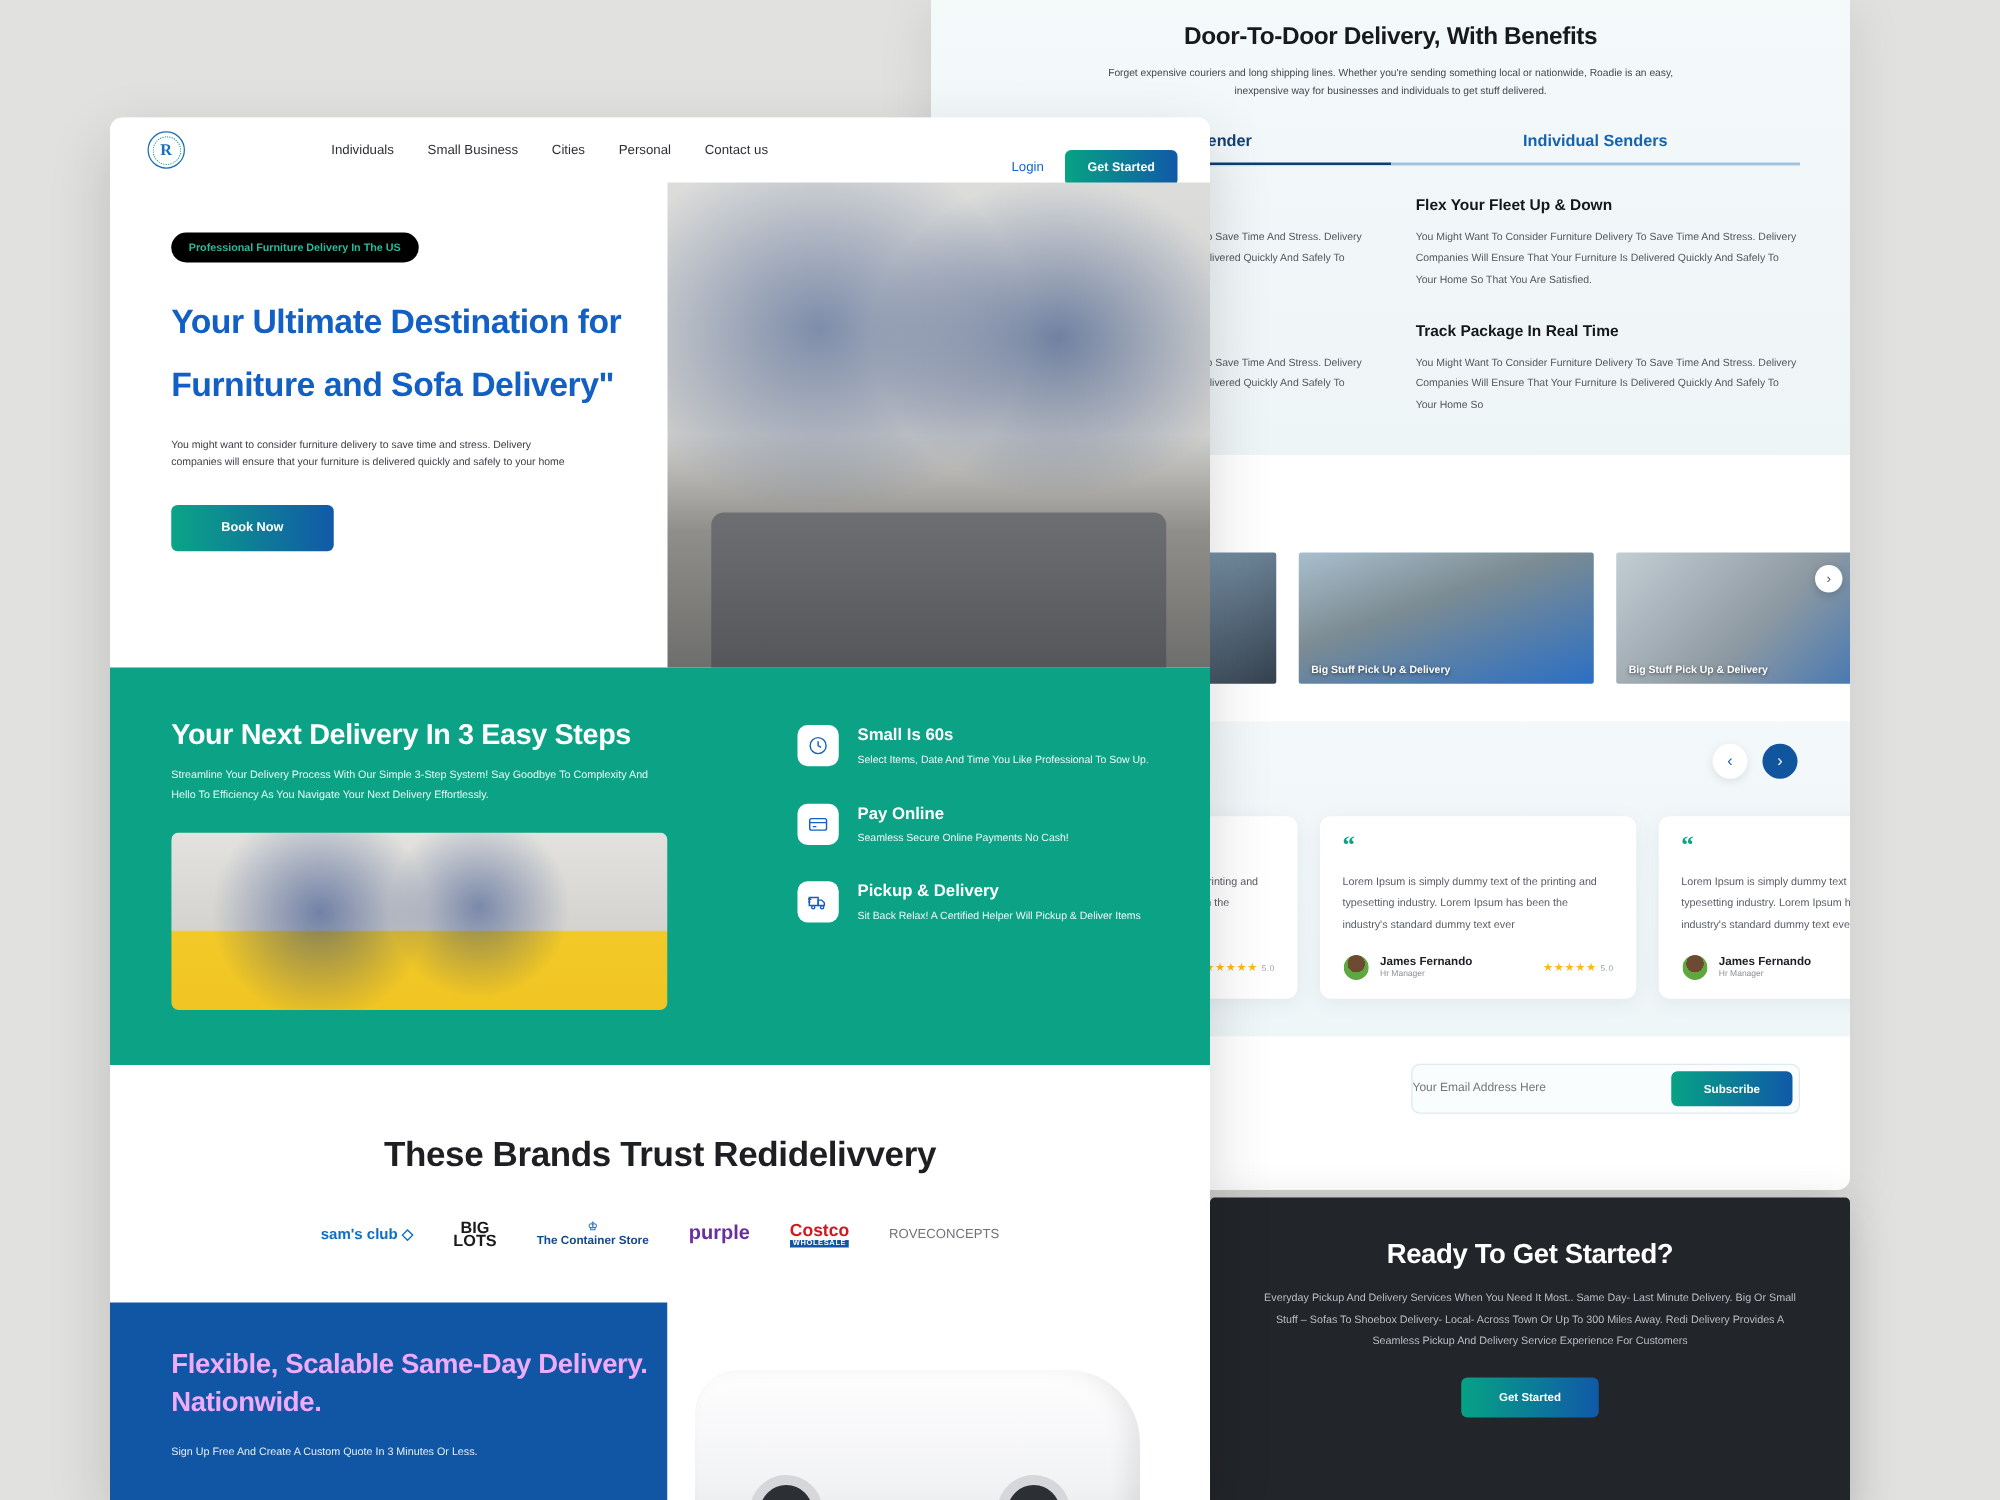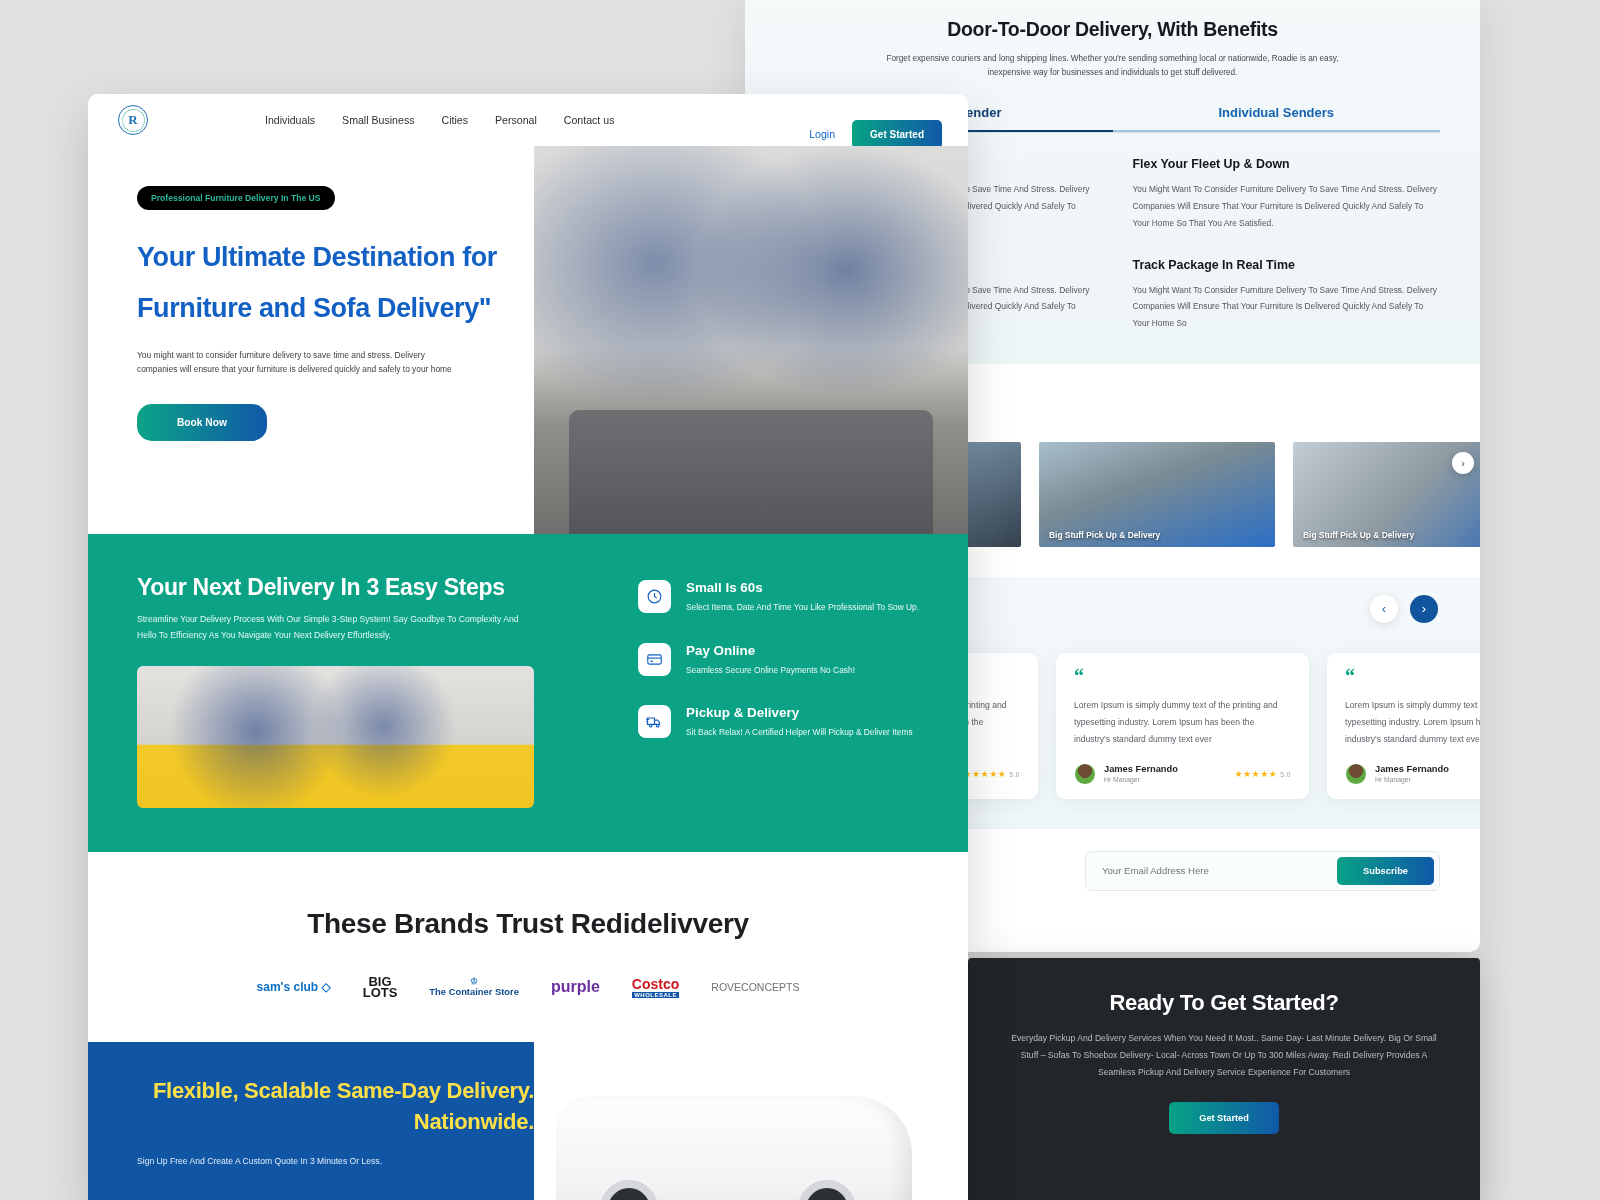--- a/index.html
+++ b/index.html
@@ -102,23 +102,23 @@
     border: 1px solid #fff;
   }
   .tname { font-size: 9.3px; font-weight: 700; color: #1d1f24; margin-left: 8px; }
   .trole { font-size: 6.8px; color: #8b8f97; margin-left: 8px; margin-top: 2px; }
   .tstars { margin-left: auto; font-size: 9px; color: #fdb813; letter-spacing: .5px; white-space: nowrap; }
   .tscore { font-size: 6.6px; color: #9aa0a8; margin-left: 3px; }
 
   .bp-news { background: #fff; padding: 22px 40px 26px; }
   .news-row { display: flex; justify-content: flex-end; }
   .news-box {
-    display: flex; align-items: center; width: 355px;
+    display: flex; align-items: center; width: 311px;
     border: 1px solid #dfe9ee; border-radius: 7px; background: #fafdfe;
-    padding: 5px 5px 5px 16px;
+    padding: 5px 5px 5px 0;
   }
   .news-input {
     flex: 1; border: none; outline: none; background: transparent;
     font-size: 9.6px; color: #838891; font-family: inherit;
   }
   .btn-sub {
     background: linear-gradient(90deg,#06a285 0%,#1059a8 100%);
     color: #fff; font-size: 9.3px; font-weight: 600; border: none;
     padding: 9px 26px; border-radius: 5px; cursor: pointer; font-family: inherit;
   }
@@ -192,21 +192,21 @@
     color: #1260c4; line-height: 1.88; letter-spacing: -.4px;
     max-width: 360px;
   }
   .hero-p {
     margin-top: 14px; font-size: 8.4px; color: #3c3f45;
     line-height: 1.75; max-width: 330px;
   }
   .btn-book {
     margin-top: 27px; background: linear-gradient(90deg,#0ba486 0%,#1159a8 100%);
     color: #fff; font-size: 10.2px; font-weight: 600;
-    padding: 13px 40px; border-radius: 15px; border: none; cursor: pointer;
+    padding: 13px 40px; border-radius: 5px; border: none; cursor: pointer;
     font-family: inherit;
   }
   .hero-img {
     flex: 1;
     background:
       radial-gradient(ellipse at 28% 30%, rgba(40,70,130,.5) 0%, rgba(40,70,130,0) 38%),
       radial-gradient(ellipse at 72% 32%, rgba(30,60,120,.55) 0%, rgba(30,60,120,0) 34%),
       linear-gradient(180deg,#dcdcda 0%,#cfcfcd 52%,#8f8e8a 72%,#6e6e6c 100%);
       position: relative;
   }
@@ -257,21 +257,21 @@
   .b-purple { color: #6a2f9e; font-size: 16px; font-weight: 700; }
   .b-costco { color: #d0181f; font-size: 14px; text-align: center; }
   .b-rove { color: #1c1c1c; font-size: 10.5px; font-weight: 600; }
   .b-rove span { color: #6e7177; font-weight: 400; }
 
   
   .flexi { display: flex; height: 190px; }
   .flexi-left {
     width: 446px; background: #1056a5; padding: 34px 0 0 49px;
   }
-  .flexi-h2 { font-size: 22px; font-weight: 800; color: #fde047; line-height: 1.4; letter-spacing: -.3px; text-align: right; }
+  .flexi-h2 { font-size: 22px; font-weight: 800; color: #f0abfc; line-height: 1.4; letter-spacing: -.3px; }
   .flexi-p { font-size: 8.6px; color: #e4eefa; margin-top: 18px; }
   .flexi-right { flex: 1; background: #fff; position: relative; overflow: hidden; }
   .van {
     position: absolute; left: 22px; bottom: -14px; width: 356px; height: 150px;
     background: linear-gradient(180deg,#fefefe 0%,#f2f3f5 60%,#dfe1e4 100%);
     border-radius: 34px 58px 10px 10px;
     box-shadow: inset -10px -4px 18px rgba(0,0,0,.08);
   }
   .van::before, .van::after {
     content: ""; position: absolute; bottom: 8px; width: 42px; height: 42px;

